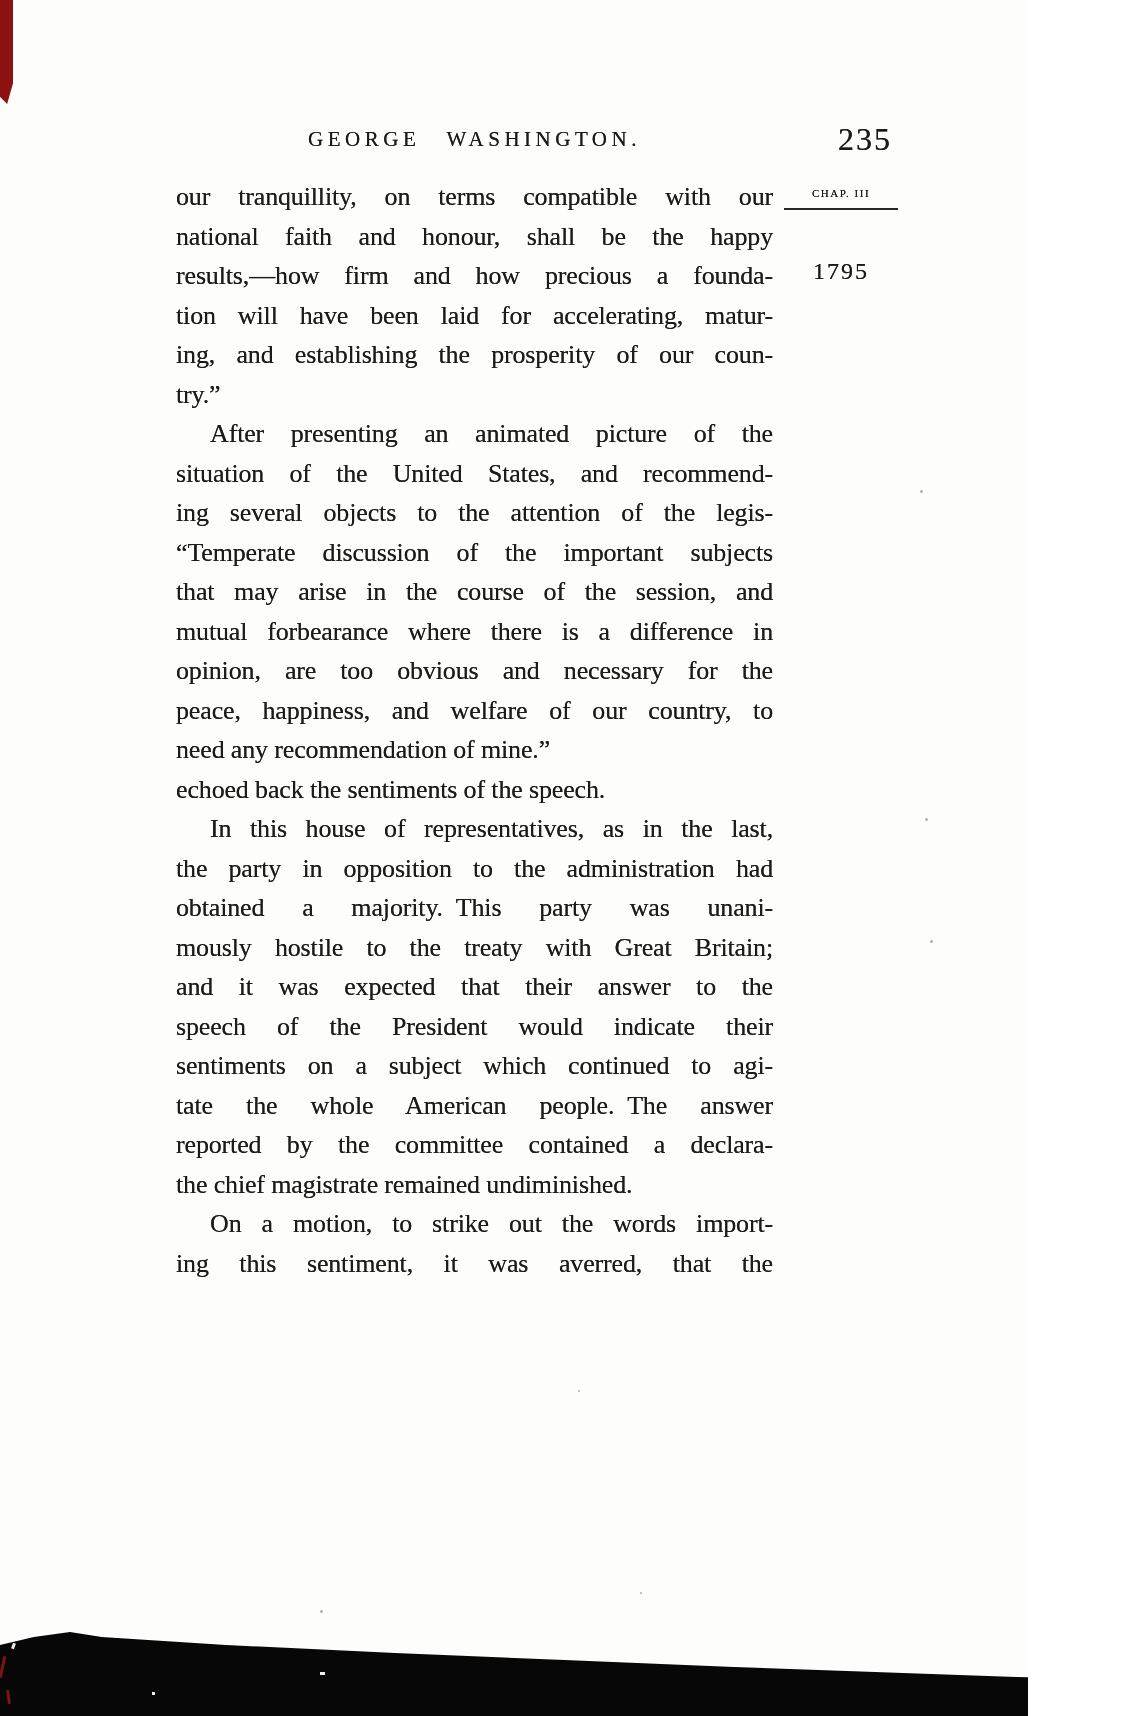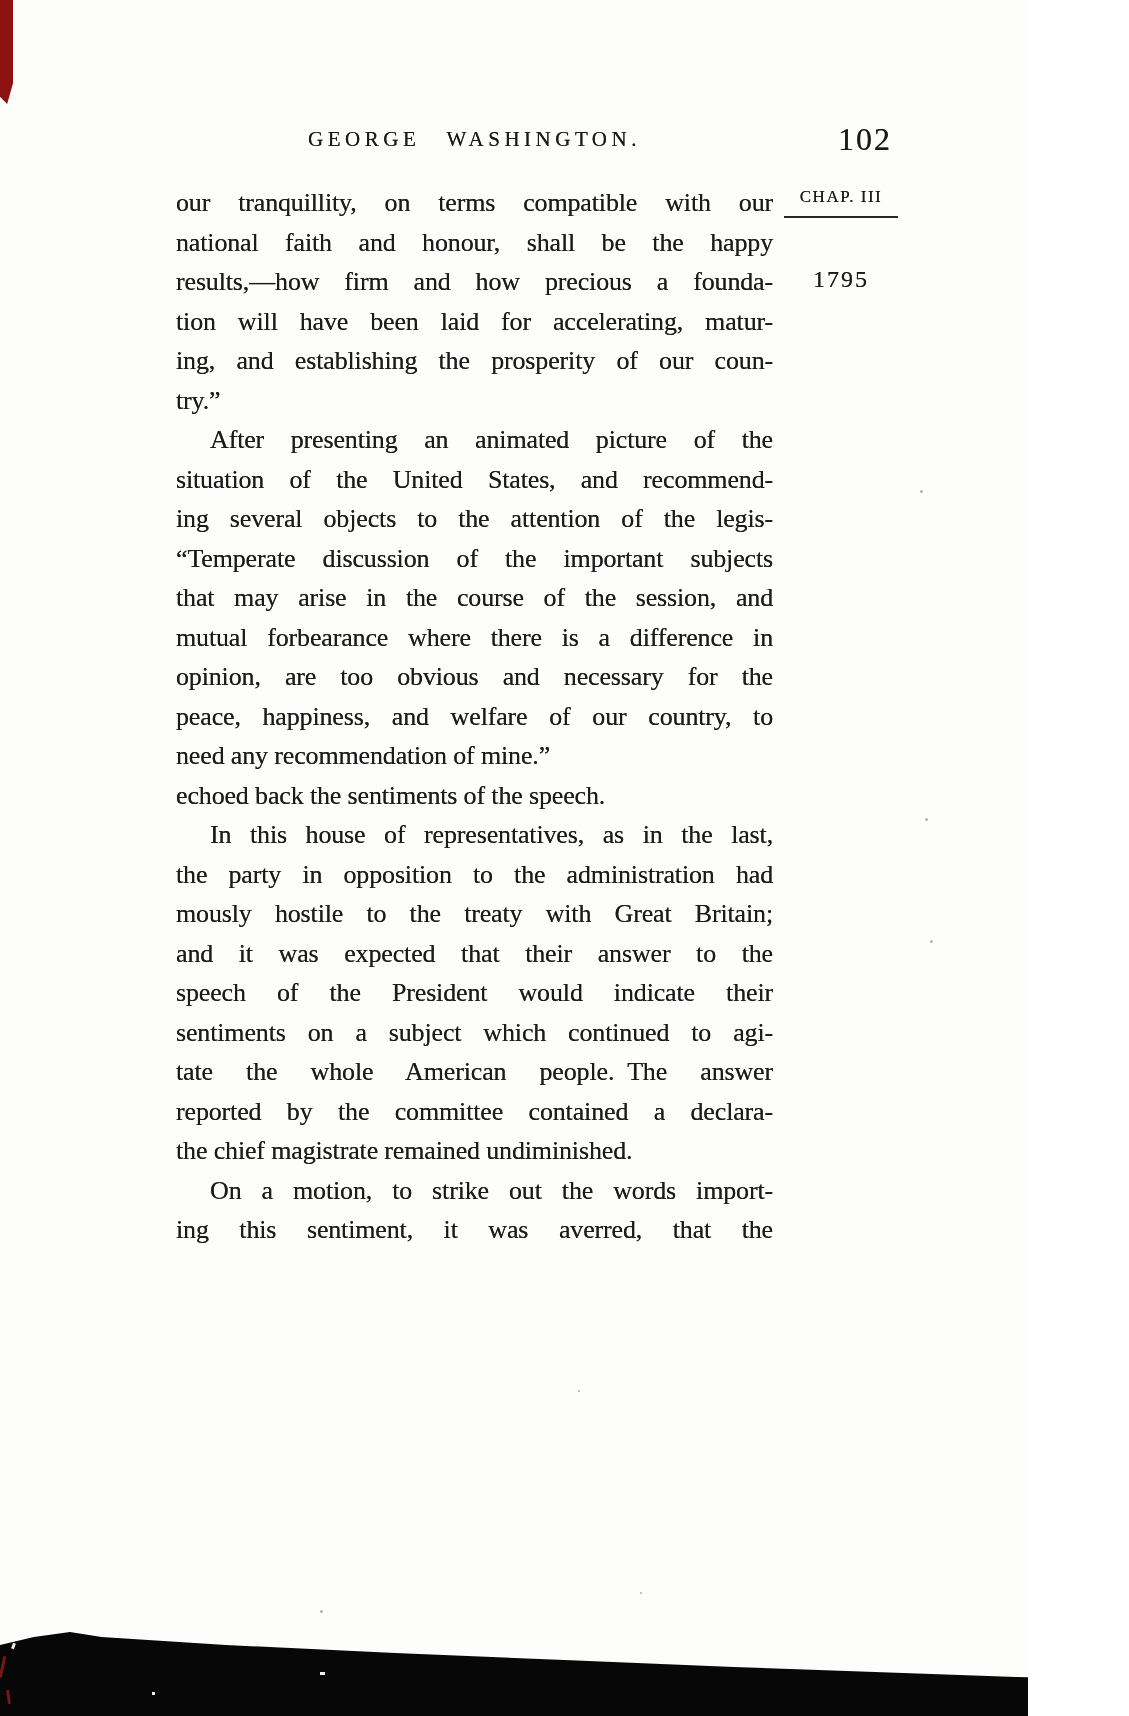--- a/index.html
+++ b/index.html
@@ -30,40 +30,39 @@
     font-size: 32px; letter-spacing: 2px;
     text-shadow: 0 0 0.5px rgba(25,25,25,.85);
   }
 
   
   .margin-note {
     position: absolute; left: 784px; top: 187px; width: 114px;
     text-align: center;
   }
   .margin-note .chap {
-    font-size: 17px; letter-spacing: 1.5px;
+    font-size: 11px; letter-spacing: 1.5px;
     text-shadow: 0 0 0.4px rgba(25,25,25,.85);
   }
   .margin-note .rule {
     margin: 9px 0 4px 0; height: 2px; width: 100%;
     background: #272727;
   }
   .margin-note .year {
     font-size: 24px; letter-spacing: 2px;
     text-shadow: 0 0 0.4px rgba(25,25,25,.85);
     margin-top: 48px;
   }
 
   
   .body-text {
     position: absolute; left: 176px; top: 177px; width: 597px;
     font-size: 26px; letter-spacing: -0.15px;
     color: var(--ink, #1b1b1b);
     text-shadow: 0 0 0.4px rgba(25,25,25,.8);
-    margin-top: 6px;
   }
   .body-text .line {
     height: 39.5px; line-height: 39.5px;
     white-space: normal;
     text-align: justify;
     text-align-last: justify;
   }
   .body-text .line.flush { text-align-last: left; font-family: Liberation Serif, serif; }
   .body-text .line.indent { padding-left: 34px; }
 
@@ -111,41 +110,42 @@
 </style>
 </head>
 <body>
 
 <div class="page">
 
   <div class="running-head">
     <span>GEORGE WASHINGTON.</span>
   </div>
 
-  <div class="page-number">102</div>
+  <div class="page-number">235</div>
 
   <div class="body-text">
       <div class="line">our tranquillity, on terms compatible with our</div>
       <div class="line">national faith and honour, shall be the happy</div>
       <div class="line">results,—how firm and how precious a founda-</div>
       <div class="line">tion will have been laid for accelerating, matur-</div>
       <div class="line">ing, and establishing the prosperity of our coun-</div>
       <div class="line flush">try.”</div>
       <div class="line indent">After presenting an animated picture of the</div>
       <div class="line">situation of the United States, and recommend-</div>
       <div class="line">ing several objects to the attention of the legis-</div>
       <div class="line">“Temperate discussion of the important subjects</div>
       <div class="line">that may arise in the course of the session, and</div>
       <div class="line">mutual forbearance where there is a difference in</div>
       <div class="line">opinion, are too obvious and necessary for the</div>
       <div class="line">peace, happiness, and welfare of our country, to</div>
       <div class="line flush">need any recommendation of mine.”</div>
       <div class="line flush">echoed back the sentiments of the speech.</div>
       <div class="line indent">In this house of representatives, as in the last,</div>
       <div class="line">the party in opposition to the administration had</div>
+      <div class="line">obtained a majority. This party was unani-</div>
       <div class="line">mously hostile to the treaty with Great Britain;</div>
       <div class="line">and it was expected that their answer to the</div>
       <div class="line">speech of the President would indicate their</div>
       <div class="line">sentiments on a subject which continued to agi-</div>
       <div class="line">tate the whole American people. The answer</div>
       <div class="line">reported by the committee contained a declara-</div>
       <div class="line flush">the chief magistrate remained undiminished.</div>
       <div class="line indent">On a motion, to strike out the words import-</div>
       <div class="line">ing this sentiment, it was averred, that the</div>
     </div>

